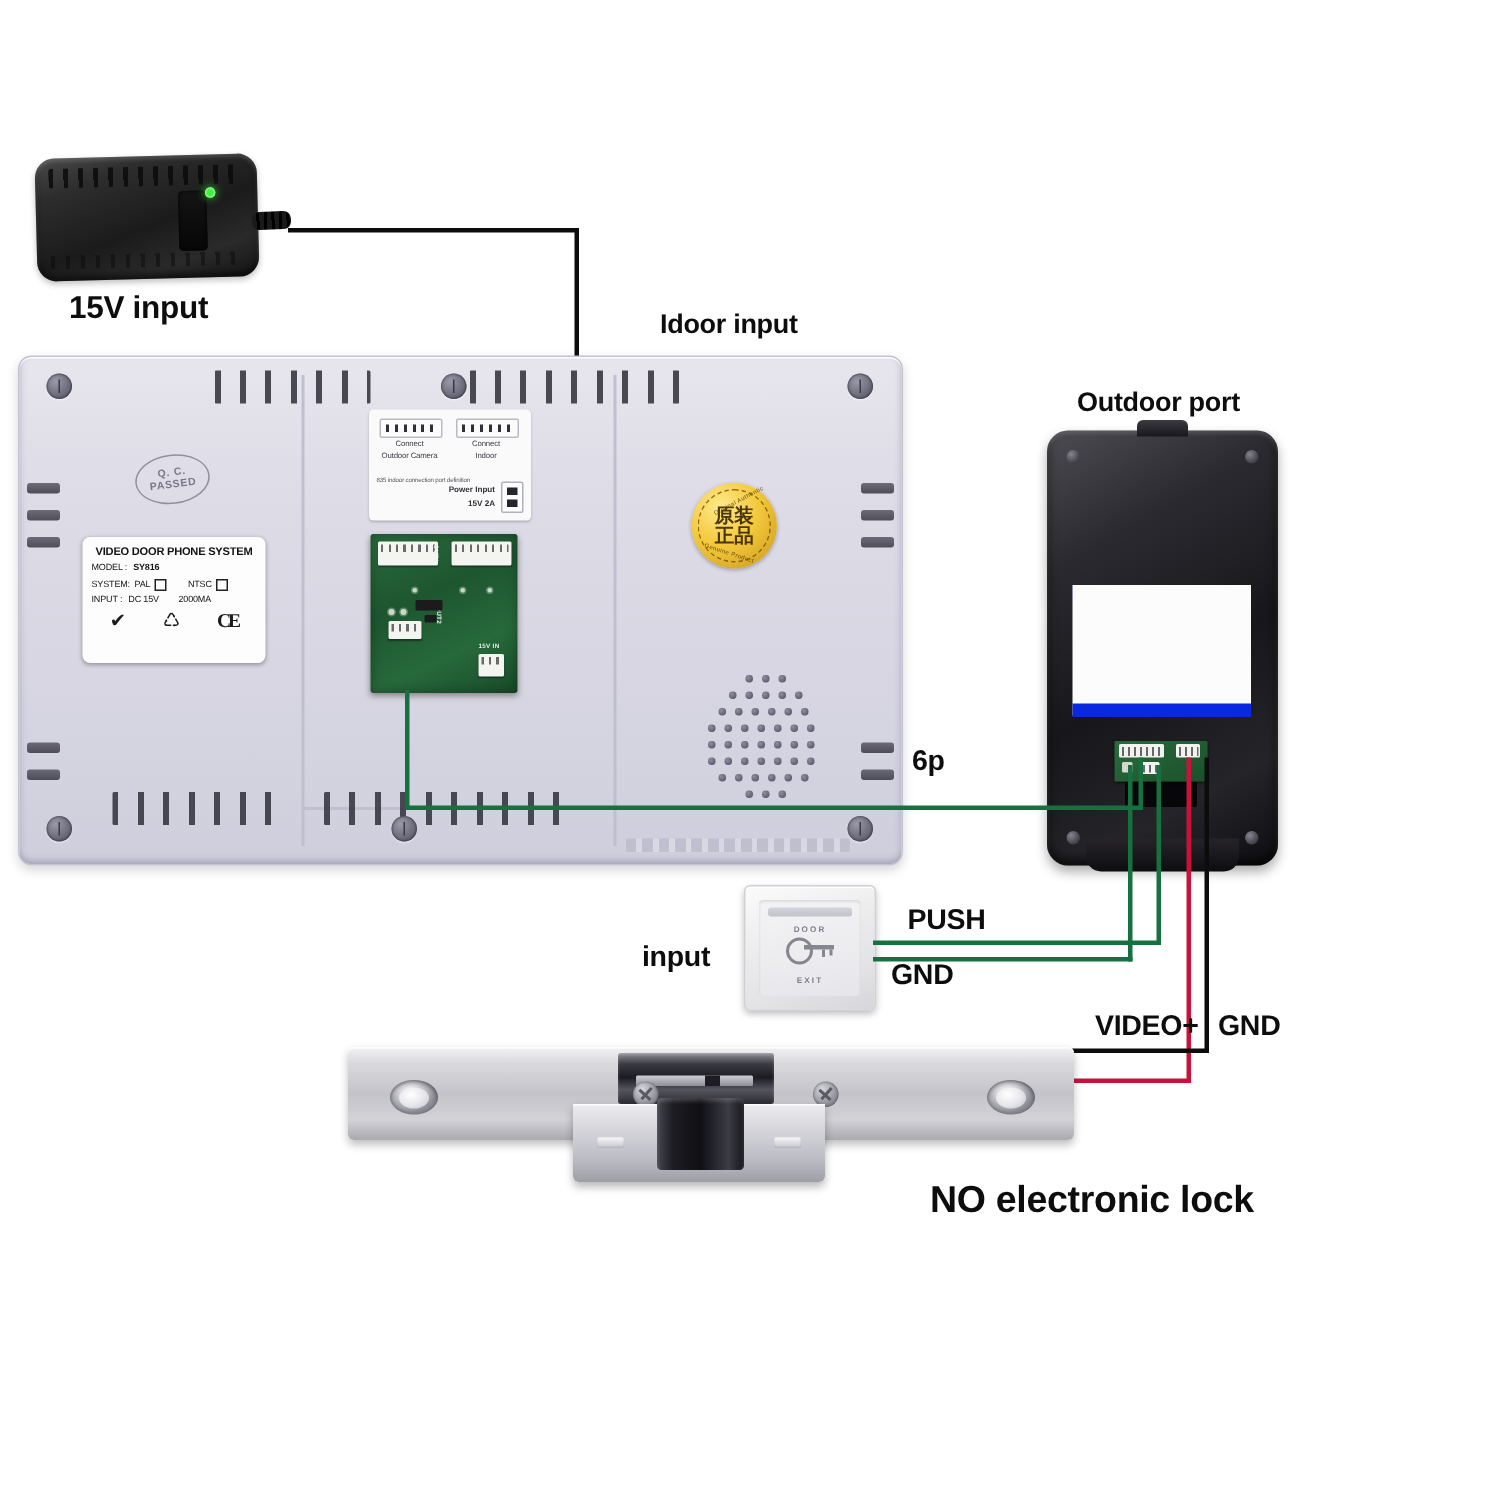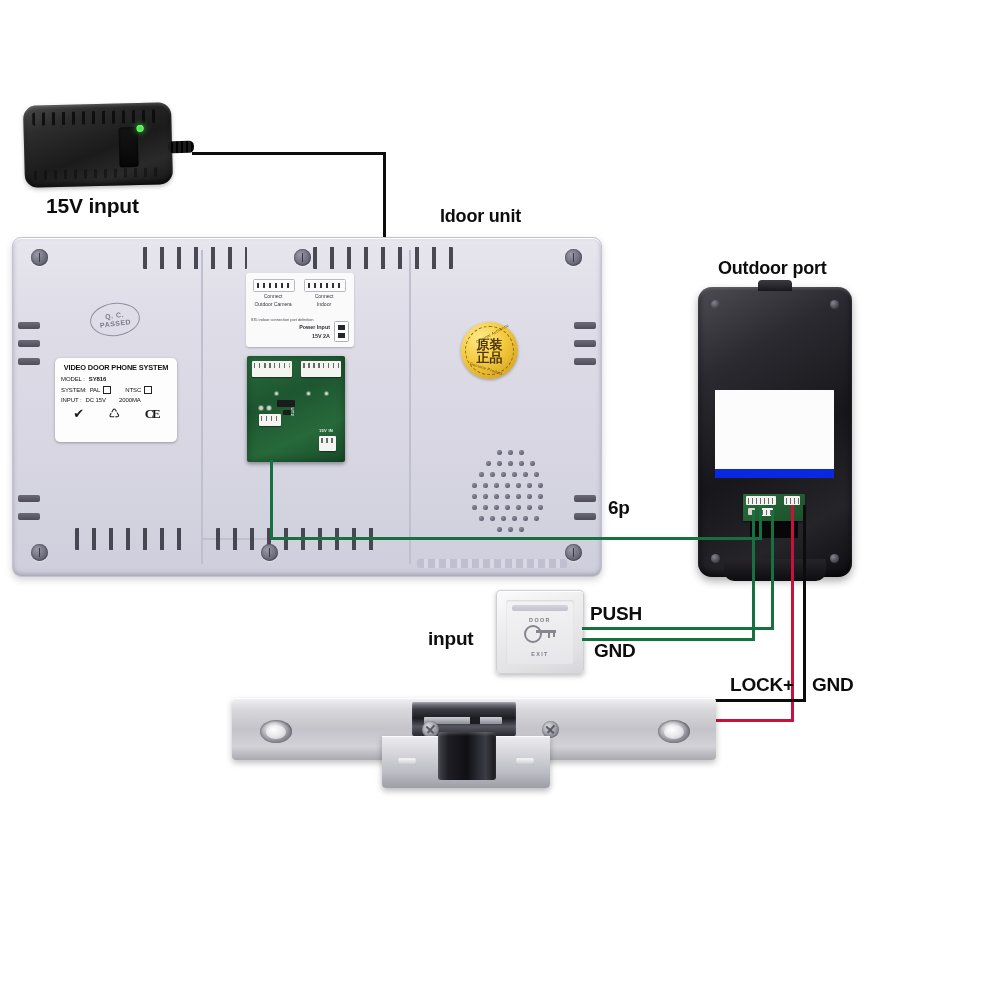--- a/index.html
+++ b/index.html
@@ -191,21 +191,21 @@
     <div id="adp-panel"></div>
     <div id="adp-led"></div>
   </div>
   <div id="adp-strain"></div>
   <div class="lbl" style="left:46px;top:194px;font-size:21px;">15V input</div>
 
   <div class="wk" style="left:192px;top:152px;width:194px;height:3px;"></div>
   <div class="wk" style="left:383px;top:152px;width:3px;height:294px;"></div>
   <div class="wk" style="left:330px;top:443px;width:56px;height:3px;"></div>
 
-  <div class="lbl" style="left:440px;top:206px;font-size:18px;">Idoor unit</div>
+  <div class="lbl" style="left:440px;top:206px;font-size:18px;">Idoor input</div>
 
   <div id="indoor">
 
     <div class="panel-seam" style="left:188px;top:12px;height:314px;"></div>
     <div class="panel-seam" style="left:396px;top:12px;height:314px;"></div>
     <div class="panel-seam seam-h" style="left:188px;top:300px;width:208px;"></div>
 
     <div class="vrow" style="left:130px;top:9px;width:104px;"></div>
     <div class="vrow" style="left:300px;top:9px;width:140px;"></div>
 
@@ -388,42 +388,43 @@
           <span class="t1"></span>
           <span class="t2"></span>
       </div>
       <div id="sw-exit">EXIT</div>
     </div>
   </div>
   <div class="lbl" style="left:428px;top:628px;font-size:19px;">input</div>
 
   <div class="wg" style="left:582px;top:627px;width:192px;height:3px;"></div>
   <div class="wg" style="left:771px;top:510px;width:3px;height:120px;"></div>
-  <div class="lbl" style="left:590px;top:603px;font-size:19px;">PUSH</div>
+  <div class="lbl" style="left:605px;top:603px;font-size:19px;">PUSH</div>
 
   <div class="wg" style="left:582px;top:638px;width:173px;height:3px;"></div>
   <div class="wg" style="left:752px;top:510px;width:3px;height:131px;"></div>
   <div class="lbl" style="left:594px;top:640px;font-size:19px;">GND</div>
 
   <div class="wr" style="left:791px;top:505px;width:3px;height:217px;"></div>
   <div class="wr" style="left:700px;top:719px;width:94px;height:3px;"></div>
-  <div class="lbl" style="left:730px;top:674px;font-size:19px;">LOCK+</div>
+  <div class="lbl" style="left:730px;top:674px;font-size:19px;">VIDEO+</div>
 
   <div class="wk" style="left:803px;top:505px;width:3px;height:196px;"></div>
   <div class="wk" style="left:700px;top:699px;width:106px;height:3px;"></div>
   <div class="lbl" style="left:812px;top:674px;font-size:19px;">GND</div>
 
   <div id="lock">
     <div class="lock-hole" style="left:28px;"></div>
     <div class="lock-hole" style="right:26px;"></div>
     <div id="lock-strike">
       <div id="lock-strike-slot"></div>
     </div>
     <div class="lock-screw" style="left:190px;"></div>
     <div class="lock-screw" style="left:310px;"></div>
     <div id="lock-box">
       <div id="lock-roller"></div>
       <div class="lock-clip" style="left:16px;"></div>
       <div class="lock-clip" style="right:16px;"></div>
     </div>
   </div>
+  <div class="lbl" style="left:620px;top:786px;font-size:25px;">NO electronic lock</div>
 
 </div>
 
 </body></html>

